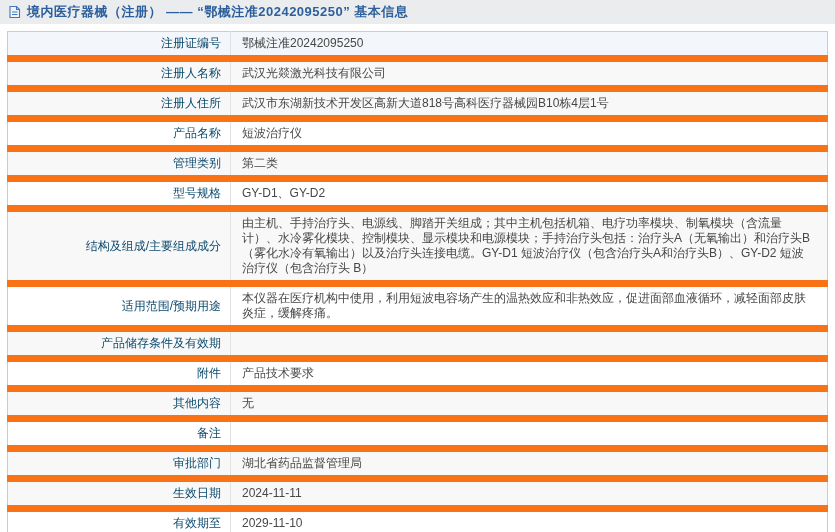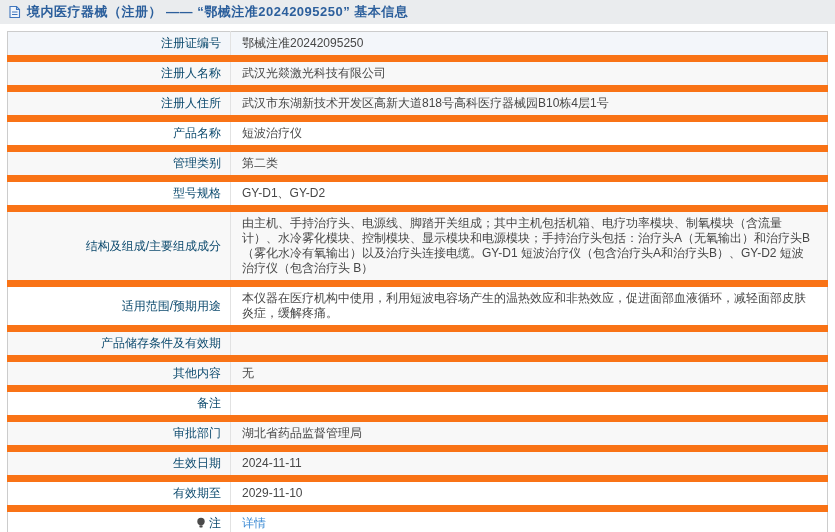--- a/index.html
+++ b/index.html
@@ -109,20 +109,24 @@
             <td class="value">由主机、手持治疗头、电源线、脚踏开关组成；其中主机包括机箱、电疗功率模块、制氧模块（含流量计）、水冷雾化模块、控制模块、显示模块和电源模块；手持治疗头包括：治疗头A（无氧输出）和治疗头B（雾化水冷有氧输出）以及治疗头连接电缆。GY-D1 短波治疗仪（包含治疗头A和治疗头B）、GY-D2 短波治疗仪（包含治疗头 B）</td>
           </tr>
           <tr>
             <td class="label">适用范围/预期用途</td>
             <td class="value">本仪器在医疗机构中使用，利用短波电容场产生的温热效应和非热效应，促进面部血液循环，减轻面部皮肤炎症，缓解疼痛。</td>
           </tr>
           <tr class="stripe">
             <td class="label">产品储存条件及有效期</td>
             <td class="value"></td>
           </tr>
+          <tr>
+            <td class="label">附件</td>
+            <td class="value">产品技术要求</td>
+          </tr>
           <tr class="stripe">
             <td class="label">其他内容</td>
             <td class="value">无</td>
           </tr>
           <tr>
             <td class="label">备注</td>
             <td class="value"></td>
           </tr>
           <tr class="stripe">
             <td class="label">审批部门</td>

